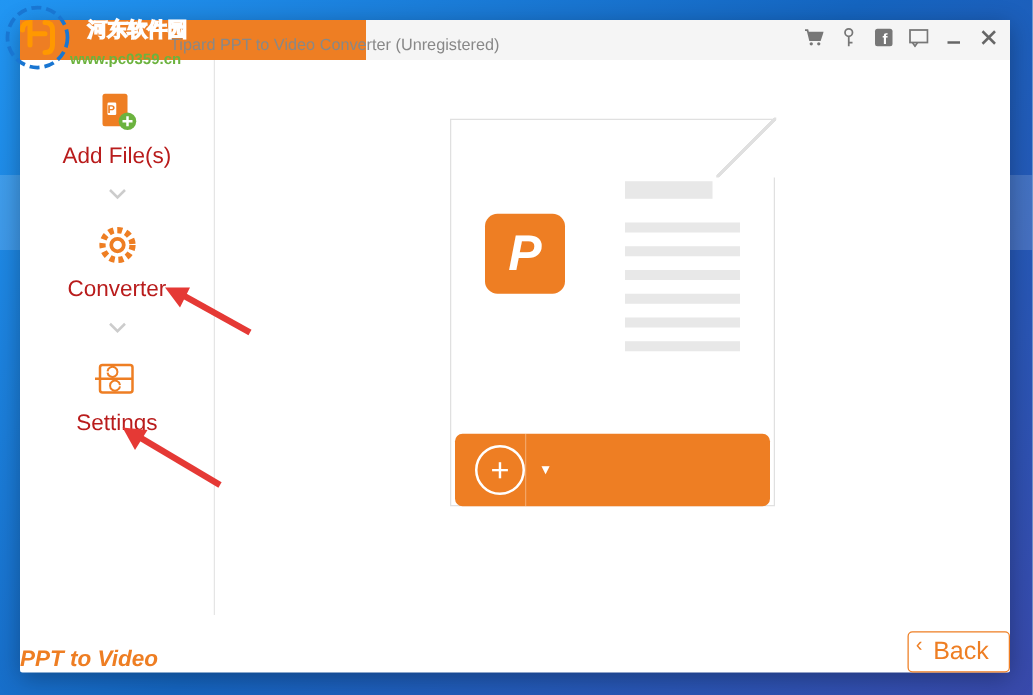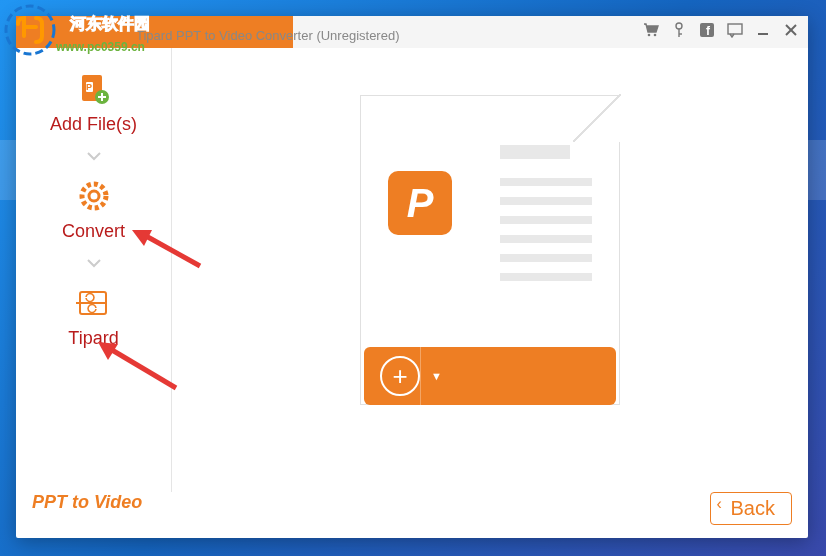--- a/index.html
+++ b/index.html
@@ -25,21 +25,21 @@
     .doc-page { position: absolute; inset: 0; background: #fff; border: 1px solid #e0e0e0; }
     .doc-corner { position: absolute; top: -1px; right: -1px; width: 48px; height: 48px; background: linear-gradient(135deg, transparent 48%, #e0e0e0 48%, #e0e0e0 52%, #fff 52%); }
     .doc-lines { position: absolute; top: 50px; right: 28px; width: 92px; display: flex; flex-direction: column; gap: 11px; }
     .doc-lines div { height: 8px; background: #e8e8e8; }
     .doc-lines div:first-child { height: 14px; width: 70px; margin-bottom: 8px; }
     .doc-p-icon { position: absolute; top: 76px; left: 28px; width: 64px; height: 64px; background: #ee7e23; border-radius: 10px; display: flex; align-items: center; justify-content: center; color: #fff; font-size: 40px; font-weight: bold; font-style: italic; }
     .add-ppt-btn { position: absolute; top: 252px; left: 50%; transform: translateX(-50%); width: 252px; height: 58px; background: #ee7e23; border-radius: 6px; display: flex; align-items: center; cursor: pointer; }
     .add-ppt-plus { width: 40px; height: 40px; border: 2.5px solid #fff; border-radius: 50%; margin-left: 16px; display: flex; align-items: center; justify-content: center; color: #fff; font-size: 26px; }
     .add-ppt-label { flex: 1; color: #fff; font-size: 17px; text-align: center; margin-left: -10px; }
     .add-ppt-drop { width: 32px; color: #fff; font-size: 11px; border-left: 1px solid rgba(255,255,255,0.3); height: 100%; display: flex; align-items: center; justify-content: center; }
-    .footer { height: 46px; display: flex; align-items: flex-start; padding: 0 16px; justify-content: space-between; }
+    .footer { height: 46px; display: flex; align-items: flex-end; padding: 0 0; justify-content: space-between; }
     .footer-brand { color: #ee7e23; font-size: 18px; font-weight: bold; font-style: italic; }
     .back-btn { border: 1px solid #ee7e23; color: #ee7e23; padding: 4px 16px 4px 20px; border-radius: 4px; font-size: 20px; cursor: pointer; position: relative; }
     .back-btn::before { content: '‹'; position: absolute; left: 6px; top: 2px; font-size: 16px; }
     .red-arrow { position: absolute; z-index: 20; pointer-events: none; }
     .arrow-head { fill: #e53935; }
     .arrow-line { stroke: #e53935; stroke-width: 5; fill: none; }
   </style>
 </head>
 <body>
 
@@ -114,39 +114,39 @@
           </svg>
       </div>
 
       <div class="step-item">
         <div class="step-icon">
           <svg width="34" height="34" viewBox="0 0 34 34">
             <circle cx="17" cy="17" r="12" fill="none" stroke="#ee7e23" stroke-width="5" stroke-dasharray="4 3"></circle>
             <circle cx="17" cy="17" r="5" fill="none" stroke="#ee7e23" stroke-width="3"></circle>
           </svg>
         </div>
-        <span class="step-label">Convert</span>
+        <span class="step-label">Converter</span>
       </div>
 
       <div class="step-chevron">
         <svg width="16" height="10" viewBox="0 0 16 10">
             <path d="M2 2 L8 8 L14 2" stroke="#ccc" stroke-width="2" fill="none"></path>
           </svg>
       </div>
 
       <div class="step-item">
         <div class="step-icon">
           <svg width="34" height="34" viewBox="0 0 34 34">
             <rect x="4" y="6" width="26" height="22" rx="2" fill="none" stroke="#ee7e23" stroke-width="2"></rect>
             <line x="4" y1="17" x2="30" y2="17" stroke="#ee7e23" stroke-width="2"></line>
             <path d="M10 11 A4 4 0 1 1 10 12" fill="none" stroke="#ee7e23" stroke-width="1.6"></path>
             <path d="M20 22 A4 4 0 1 0 20 23" fill="none" stroke="#ee7e23" stroke-width="1.6"></path>
           </svg>
         </div>
-        <span class="step-label">Tipard</span>
+        <span class="step-label">Settings</span>
       </div>
 
     </div>
 
     <div class="main-area">
 
       <div class="doc-placeholder">
         <div class="doc-page"></div>
         <div class="doc-corner"></div>
         <div class="doc-lines">

